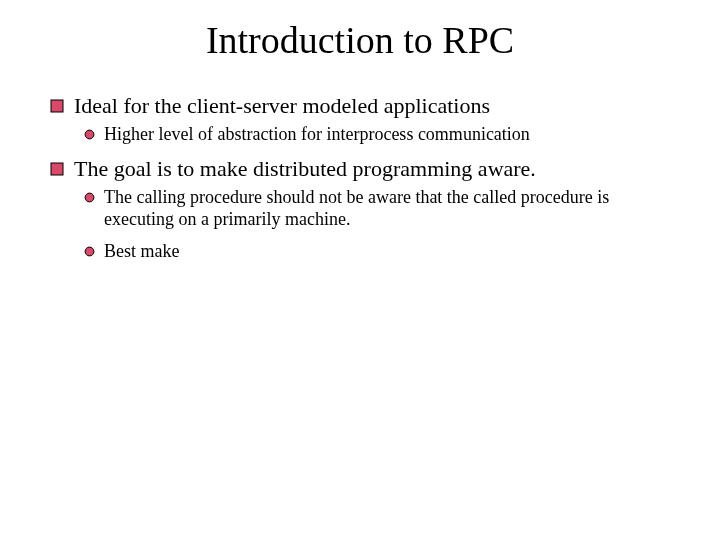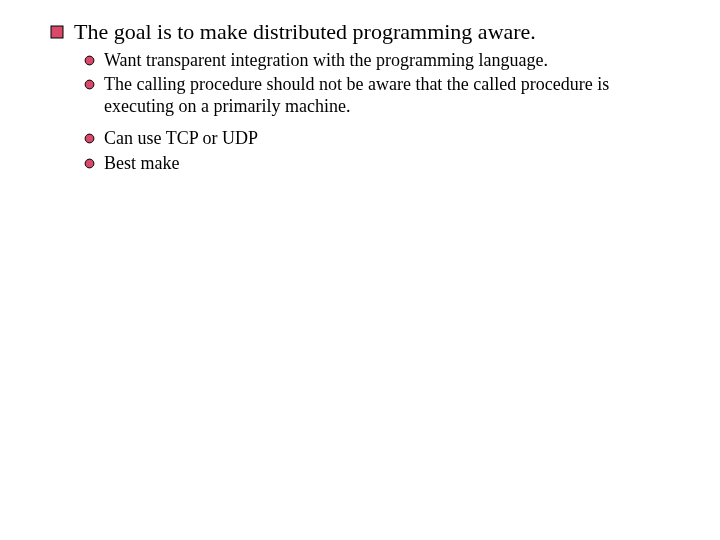--- a/index.html
+++ b/index.html
@@ -63,60 +63,63 @@
       margin-bottom: 10px;
     }
     .text {
       flex: 1;
     }
   </style>
 </head>
 <body>
 
 <div class="slide">
+  <h1 class="title">Introduction to RPC</h1>
 
+  <div class="group">
+    <div class="bullet-l1">
+      <span class="marker">
+        <svg width="14" height="14" viewBox="0 0 14 14">
+            <rect x="1" y="1" width="12" height="12" fill="#d94a6a" stroke="#000" stroke-width="1"></rect>
+          </svg>
+      </span>
+      <span class="text">Ideal for the client-server modeled applications</span>
+    </div>
+    <div class="bullet-l2">
+      <span class="marker">
+        <svg width="11" height="11" viewBox="0 0 11 11">
+            <circle cx="5.5" cy="5.5" r="4.4" fill="#d94a6a" stroke="#000" stroke-width="1"></circle>
+          </svg>
+      </span>
+      <span class="text">Higher level of abstraction for interprocess communication</span>
+    </div>
+  </div>
 
   <div class="group">
     <div class="bullet-l1">
       <span class="marker">
         <svg width="14" height="14" viewBox="0 0 14 14">
             <rect x="1" y="1" width="12" height="12" fill="#d94a6a" stroke="#000" stroke-width="1"></rect>
           </svg>
       </span>
       <span class="text">The goal is to make distributed programming aware.</span>
-    </div>
-    <div class="bullet-l2">
-      <span class="marker">
-        <svg width="11" height="11" viewBox="0 0 11 11">
-            <circle cx="5.5" cy="5.5" r="4.4" fill="#d94a6a" stroke="#000" stroke-width="1"></circle>
-          </svg>
-      </span>
-      <span class="text">Want transparent integration with the programming language.</span>
     </div>
     <div class="bullet-l2">
       <span class="marker">
         <svg width="11" height="11" viewBox="0 0 11 11">
             <circle cx="5.5" cy="5.5" r="4.4" fill="#d94a6a" stroke="#000" stroke-width="1"></circle>
           </svg>
       </span>
       <span class="text">The calling procedure should not be aware that the called procedure is executing on a primarily machine.</span>
     </div>
   </div>
 
   <div class="group">
     <div class="bullet-l2">
       <span class="marker">
         <svg width="11" height="11" viewBox="0 0 11 11">
             <circle cx="5.5" cy="5.5" r="4.4" fill="#d94a6a" stroke="#000" stroke-width="1"></circle>
           </svg>
       </span>
-      <span class="text">Can use TCP or UDP</span>
-    </div>
-    <div class="bullet-l2">
-      <span class="marker">
-        <svg width="11" height="11" viewBox="0 0 11 11">
-            <circle cx="5.5" cy="5.5" r="4.4" fill="#d94a6a" stroke="#000" stroke-width="1"></circle>
-          </svg>
-      </span>
       <span class="text">Best make</span>
     </div>
   </div>
 </div>
 
 </body></html>

